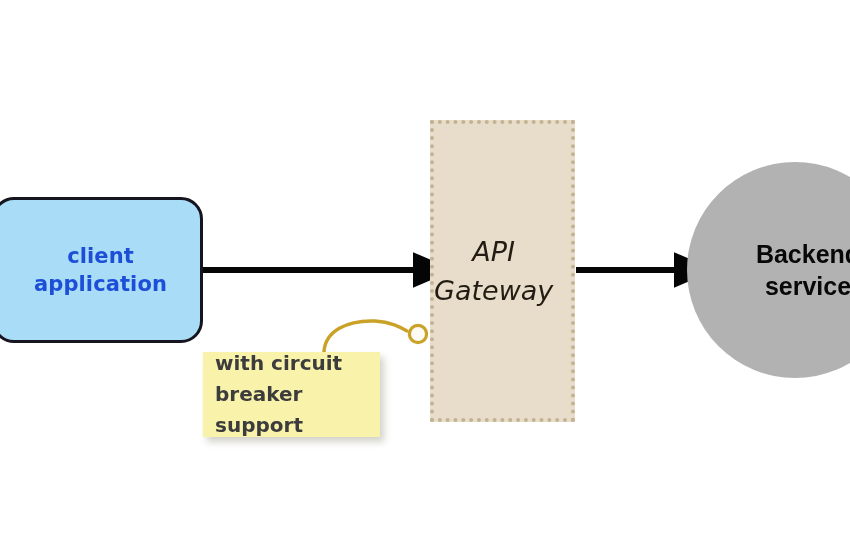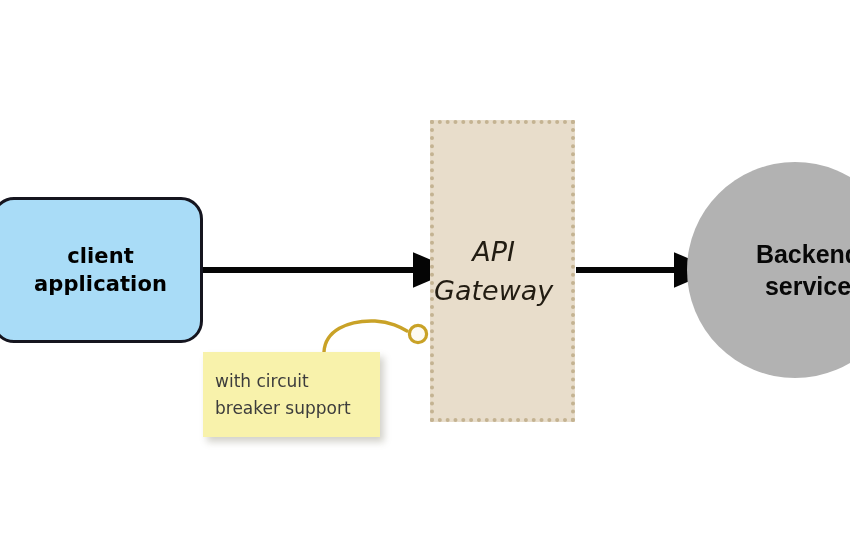--- a/index.html
+++ b/index.html
@@ -25,21 +25,21 @@
     height: 146px;
     background: #a9dcf7;
     border: 3px solid #15151f;
     border-radius: 22px;
     box-sizing: border-box;
     display: flex;
     align-items: center;
     justify-content: center;
   }
   #client-label {
-    color: #000000;
+    color: #1d4ed8;
     font-family: "DejaVu Sans", sans-serif;
     font-weight: bold;
     font-size: 21px;
     line-height: 1.35;
     text-align: center;
     letter-spacing: 0.1px;
     padding-left: 6px;
     white-space: pre-line;
   }
 
@@ -101,23 +101,24 @@
     background: #f8f2ab;
     box-shadow: 4px 5px 7px rgba(120,118,96,0.33);
     box-sizing: border-box;
     display: flex;
     align-items: center;
     padding-left: 12px;
   }
   #sticky-note-label {
     color: #3c3c3c;
     font-family: "DejaVu Sans", sans-serif;
-    font-size: 17px;
+    font-size: 20px;
     line-height: 1.55;
     white-space: pre-line;
+    font-weight: bold;
   }
 
   
   #edges {
     position: absolute;
     left: 0;
     top: 0;
     width: 850px;
     height: 550px;
     pointer-events: none;

